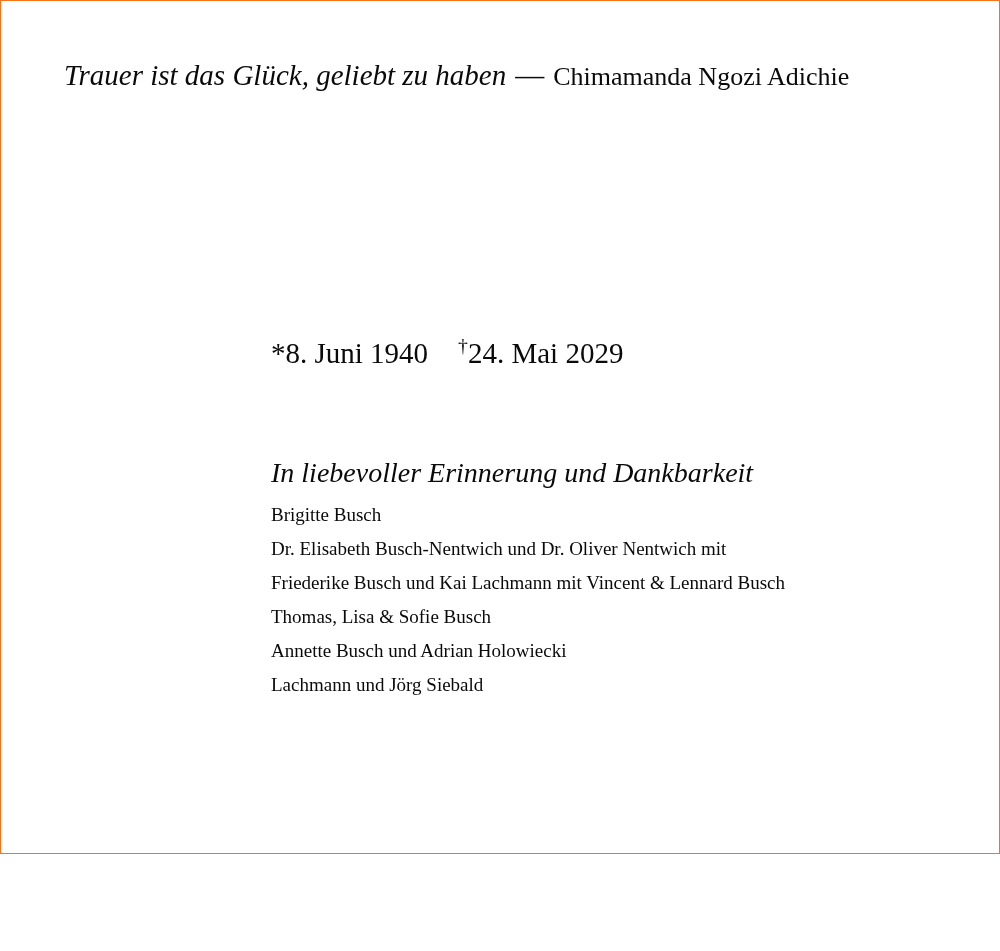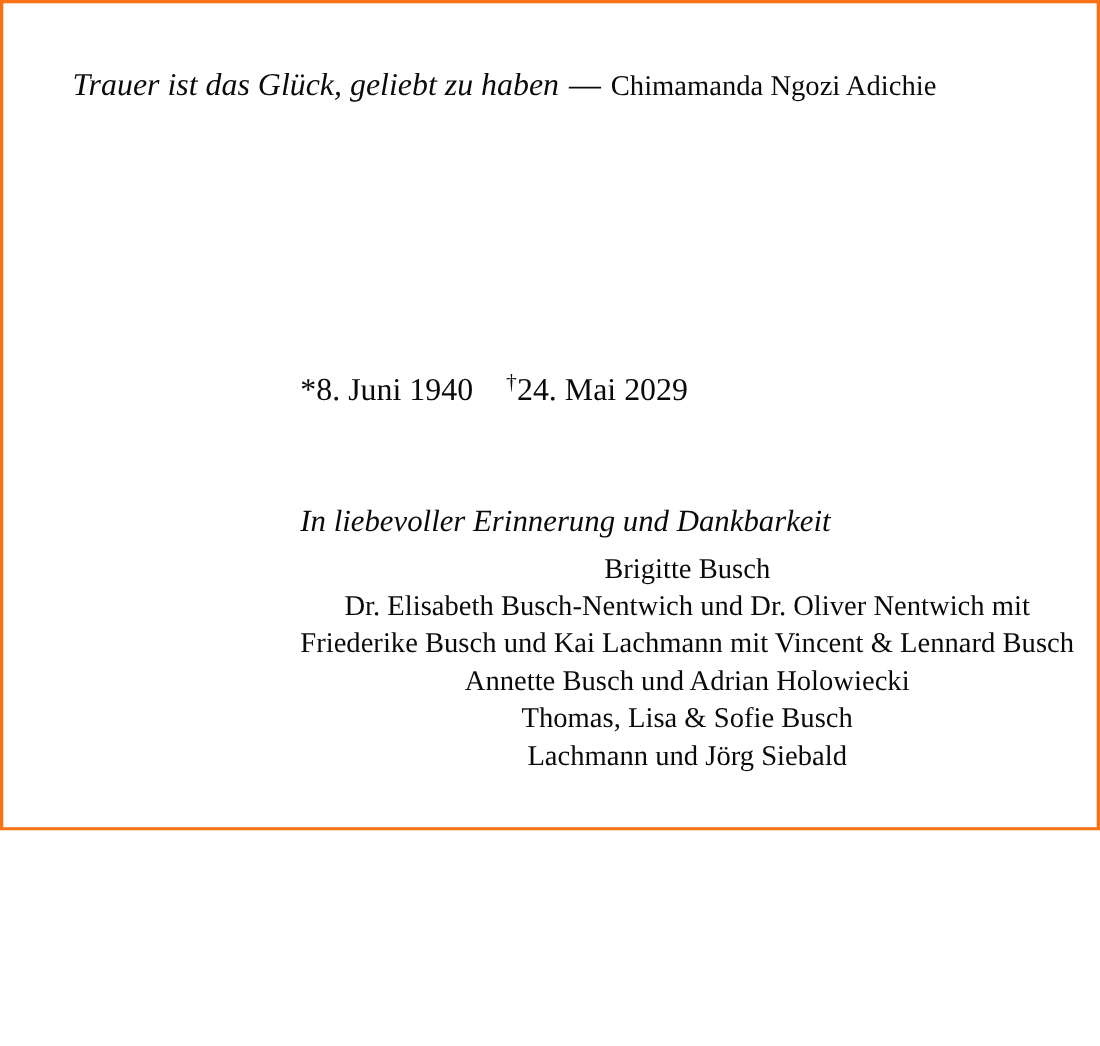--- a/index.html
+++ b/index.html
@@ -3,24 +3,24 @@
 <meta charset="utf-8">
 <style>
   html, body {
     margin: 0;
     padding: 0;
     background: #ffffff;
   }
   .page {
     position: relative;
     width: 1000px;
-    height: 755px;
+    height: 854px;
     box-sizing: border-box;
     background: #ffffff;
-    border: 3px solid #f97316;
+    border: 1px solid #f97316;
     font-family: "Liberation Serif", serif;
     color: #0a0a0a;
     overflow: hidden;
   }
   .quote {
     position: absolute;
     left: 63px;
     top: 58px;
     font-size: 29px;
     white-space: nowrap;
@@ -67,24 +67,23 @@
     top: 456px;
     font-size: 28px;
     font-style: italic;
     font-weight: 500;
     white-space: nowrap;
   }
   .mourners {
     position: absolute;
     left: 270px;
     top: 497px;
-    font-size: 26px;
+    font-size: 19px;
     line-height: 34px;
     white-space: nowrap;
-    text-align: center;
   }
   .funeral-info {
     position: absolute;
     left: 63px;
     top: 841px;
     font-size: 26.5px;
     line-height: 31px;
     white-space: nowrap;
   }
 </style>
@@ -101,19 +100,19 @@
   <div class="dates">
     <span class="birth"><span>*</span><span>8. Juni 1940</span></span><span class="death"><sup>†</sup><span>24. Mai 2029</span></span>
   </div>
 
   <div class="memorial-line">In liebevoller Erinnerung und Dankbarkeit</div>
 
   <div class="mourners">
     <div>Brigitte Busch</div>
     <div>Dr. Elisabeth Busch-Nentwich und Dr. Oliver Nentwich mit</div>
     <div>Friederike Busch und Kai Lachmann mit Vincent &amp; Lennard Busch</div>
+    <div>Thomas, Lisa &amp; Sofie Busch</div>
     <div>Annette Busch und Adrian Holowiecki</div>
-    <div>Thomas, Lisa &amp; Sofie Busch</div>
     <div>Lachmann und Jörg Siebald</div>
   </div>
 
 
 </div>
 
 </body></html>

